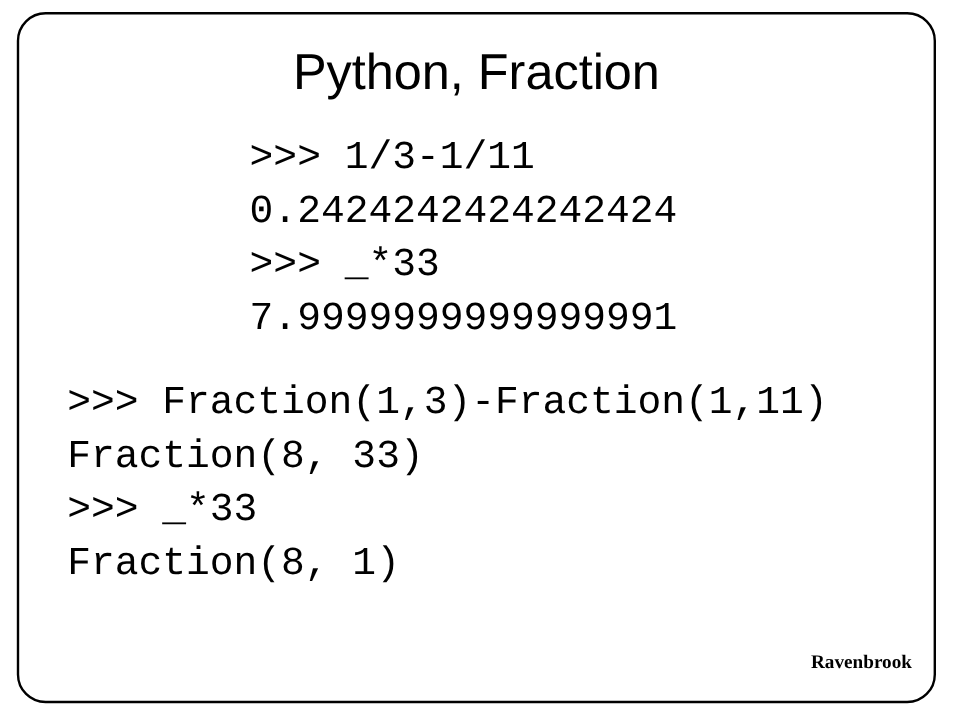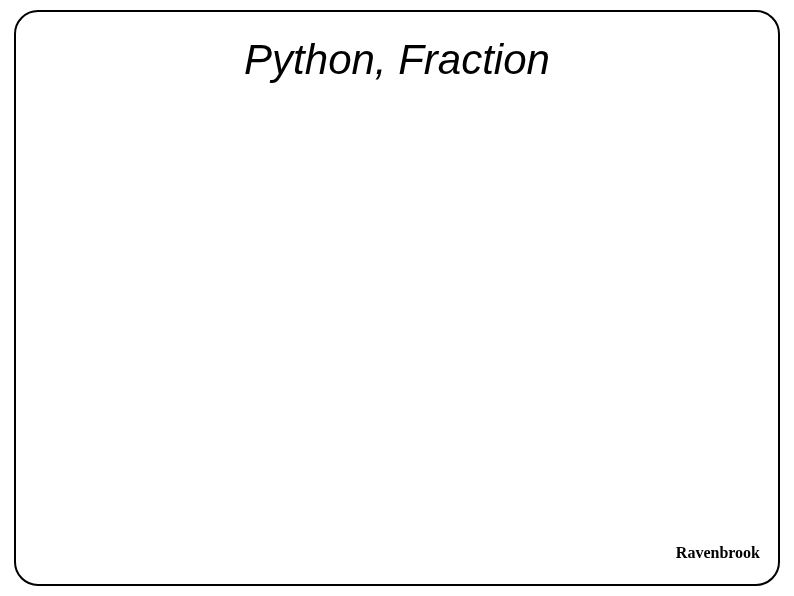--- a/index.html
+++ b/index.html
@@ -23,21 +23,20 @@
       border: 2px solid #000000;
       border-radius: 24px;
       padding: 24px 30px 20px 30px;
     }
     .title {
       text-align: center;
       font-size: 42px;
       font-weight: 400;
       margin-bottom: 26px;
       font-family: "Lucida Sans", "Lucida Grande", Arial, sans-serif;
-      font-style: italic;
     }
     .code-block1 {
       font-family: "Lucida Console", Monaco, "Courier New", monospace;
       font-size: 33px;
       line-height: 1.35;
       white-space: pre;
       margin-left: 162px;
       margin-bottom: 26px;
     }
     .code-block2 {
@@ -56,16 +55,24 @@
       font-family: Georgia, "Times New Roman", serif;
       font-style: normal;
     }
   </style>
 </head>
 <body>
 
 <div class="slide-frame">
   <h1 class="title">Python, Fraction</h1>
 
+  <div class="code-block1"><span>&gt;&gt;&gt; 1/3-1/11</span>
+<span>0.2424242424242424</span>
+<span>&gt;&gt;&gt; _*33</span>
+<span>7.9999999999999991</span></div>
 
+  <div class="code-block2"><span>&gt;&gt;&gt; Fraction(1,3)-Fraction(1,11)</span>
+<span>Fraction(8, 33)</span>
+<span>&gt;&gt;&gt; _*33</span>
+<span>Fraction(8, 1)</span></div>
 
   <div class="footer-brand">Ravenbrook</div>
 </div>
 
 </body></html>

